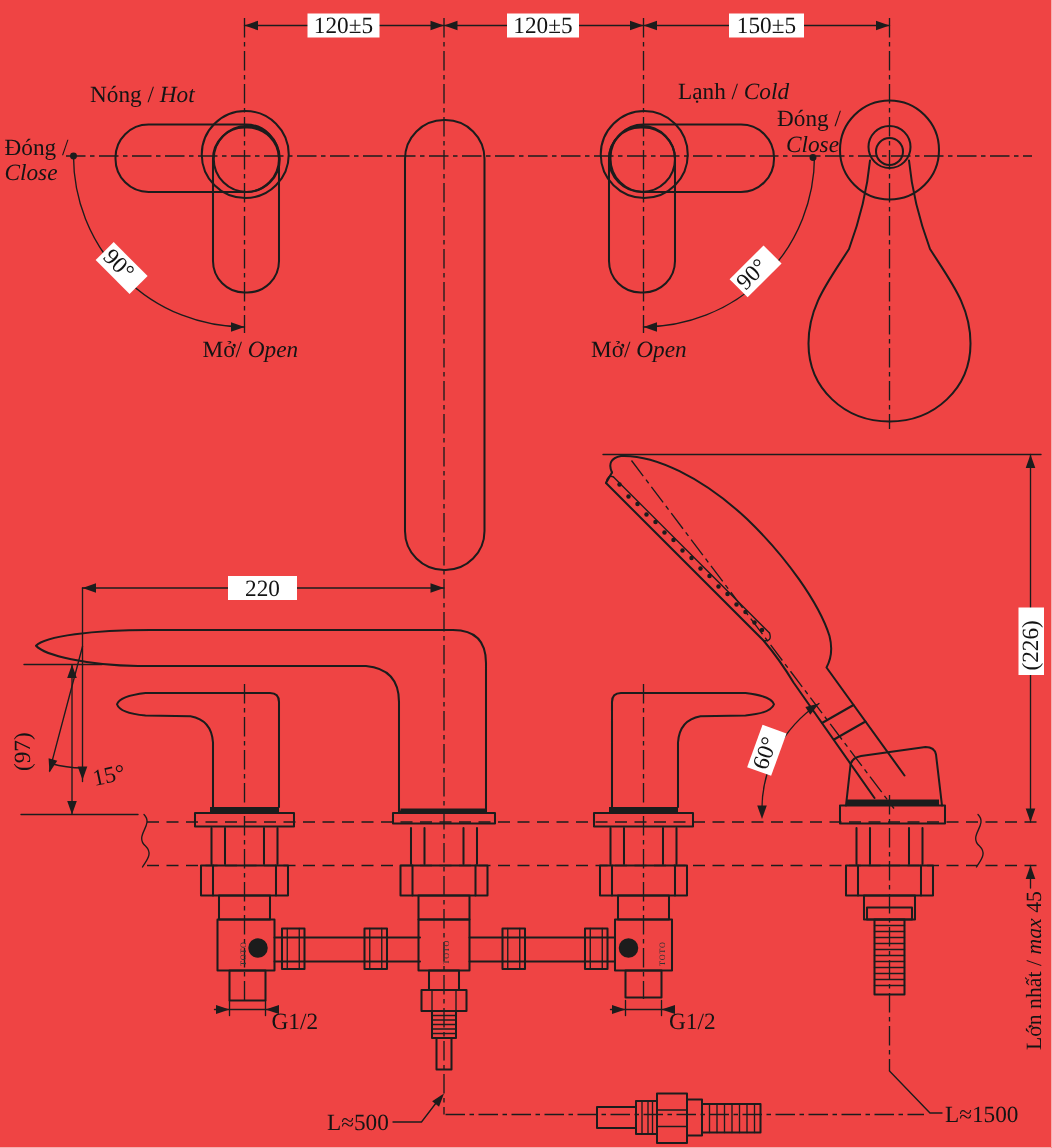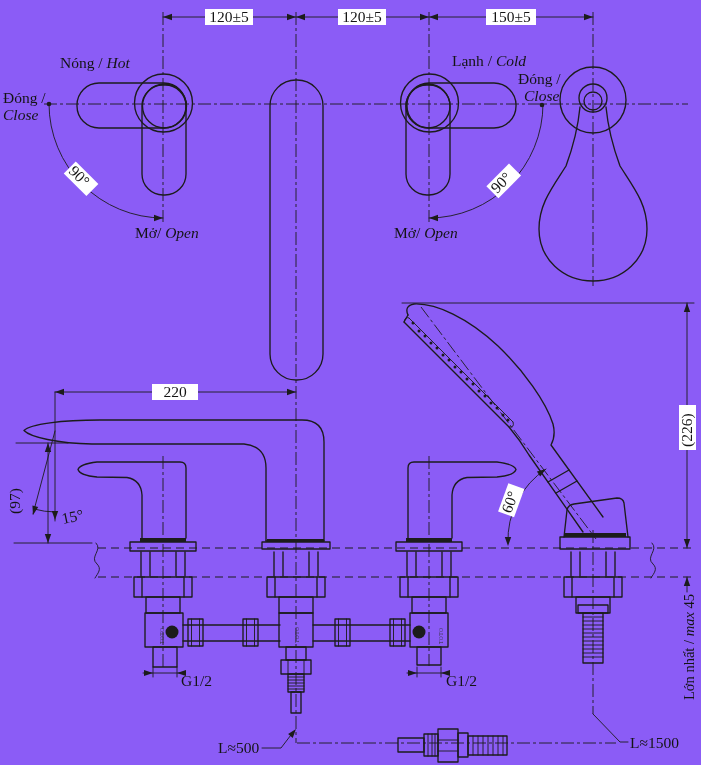--- a/index.html
+++ b/index.html
@@ -1,16 +1,16 @@
 <!DOCTYPE html>
 <html><head>
 <meta charset="utf-8">
 <style>
   html,body{margin:0;padding:0;background:#fff;}
-  .stage{position:relative;width:701px;height:765px;background:#8b5cf6;overflow:hidden;}
+  .stage{position:relative;width:701px;height:765px;background:#ef4444;overflow:hidden;}
   svg{display:block;}
   svg text{font-family:"Liberation Serif","DejaVu Serif",serif;fill:#141414;}
   .s15{font-size:15.5px;}
   .s14{font-size:14.5px;}
   .s5{font-size:5.5px;letter-spacing:.5px;fill:#333;}
   .it{font-style:italic;}
   .o{fill:none;stroke:#1c1c1c;stroke-width:1.35;stroke-linejoin:round;stroke-linecap:round;}
   .t{fill:none;stroke:#1c1c1c;stroke-width:.9;stroke-linecap:round;}
   .c{fill:none;stroke:#1c1c1c;stroke-width:.9;stroke-dasharray:13 3 3 3;}
   .d{fill:none;stroke:#1c1c1c;stroke-width:1.1;stroke-dasharray:8 5;}

